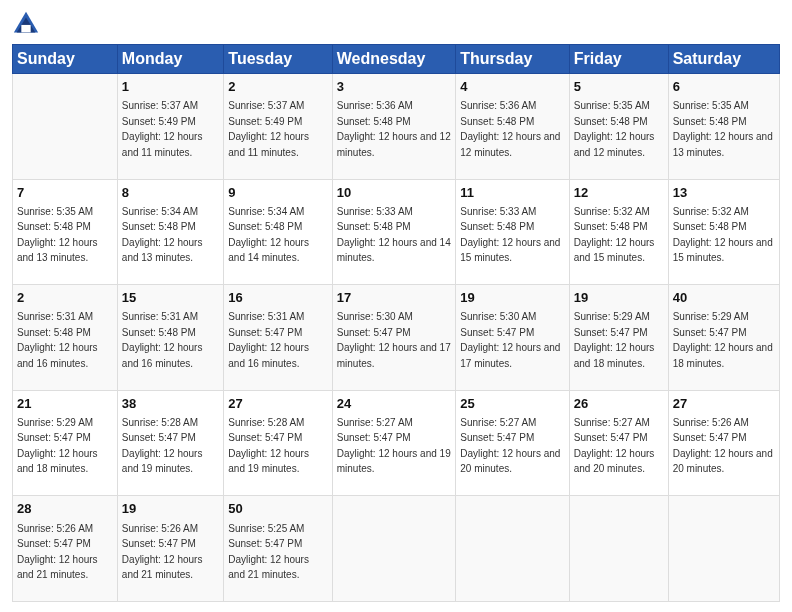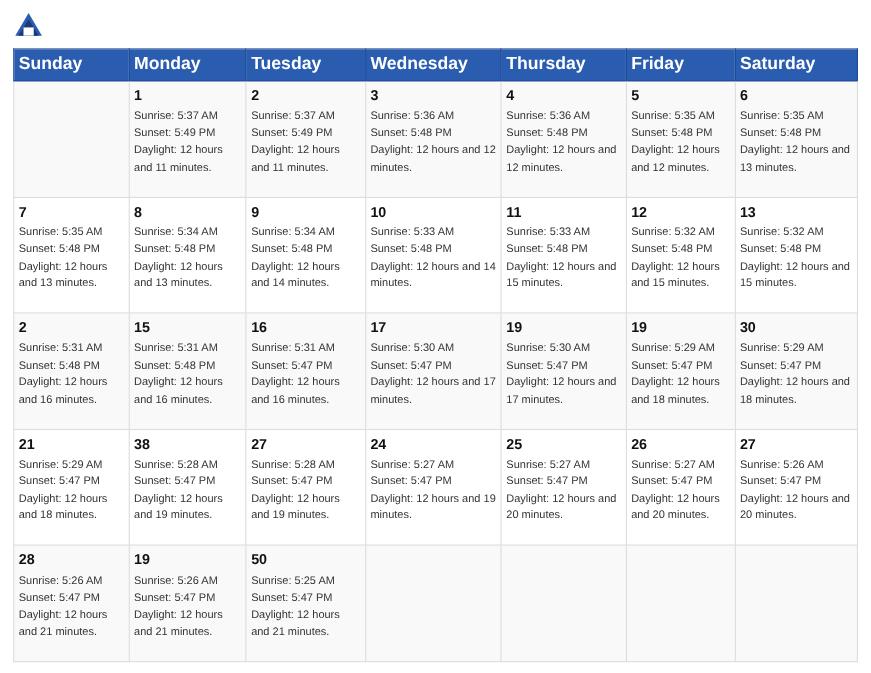--- a/index.html
+++ b/index.html
@@ -158,21 +158,21 @@
           <td><span class="day-num">12</span><span class="cell-content">Sunrise: 5:32 AM<br>Sunset: 5:48 PM<br>Daylight: 12 hours and 15 minutes.</span></td>
           <td><span class="day-num">13</span><span class="cell-content">Sunrise: 5:32 AM<br>Sunset: 5:48 PM<br>Daylight: 12 hours and 15 minutes.</span></td>
         </tr>
         <tr>
           <td><span class="day-num">2</span><span class="cell-content">Sunrise: 5:31 AM<br>Sunset: 5:48 PM<br>Daylight: 12 hours and 16 minutes.</span></td>
           <td><span class="day-num">15</span><span class="cell-content">Sunrise: 5:31 AM<br>Sunset: 5:48 PM<br>Daylight: 12 hours and 16 minutes.</span></td>
           <td><span class="day-num">16</span><span class="cell-content">Sunrise: 5:31 AM<br>Sunset: 5:47 PM<br>Daylight: 12 hours and 16 minutes.</span></td>
           <td><span class="day-num">17</span><span class="cell-content">Sunrise: 5:30 AM<br>Sunset: 5:47 PM<br>Daylight: 12 hours and 17 minutes.</span></td>
           <td><span class="day-num">19</span><span class="cell-content">Sunrise: 5:30 AM<br>Sunset: 5:47 PM<br>Daylight: 12 hours and 17 minutes.</span></td>
           <td><span class="day-num">19</span><span class="cell-content">Sunrise: 5:29 AM<br>Sunset: 5:47 PM<br>Daylight: 12 hours and 18 minutes.</span></td>
-          <td><span class="day-num">30</span><span class="cell-content">Sunrise: 5:29 AM<br>Sunset: 5:47 PM<br>Daylight: 12 hours and 18 minutes.</span></td>
+          <td><span class="day-num">40</span><span class="cell-content">Sunrise: 5:29 AM<br>Sunset: 5:47 PM<br>Daylight: 12 hours and 18 minutes.</span></td>
         </tr>
         <tr>
           <td><span class="day-num">21</span><span class="cell-content">Sunrise: 5:29 AM<br>Sunset: 5:47 PM<br>Daylight: 12 hours and 18 minutes.</span></td>
           <td><span class="day-num">38</span><span class="cell-content">Sunrise: 5:28 AM<br>Sunset: 5:47 PM<br>Daylight: 12 hours and 19 minutes.</span></td>
           <td><span class="day-num">27</span><span class="cell-content">Sunrise: 5:28 AM<br>Sunset: 5:47 PM<br>Daylight: 12 hours and 19 minutes.</span></td>
           <td><span class="day-num">24</span><span class="cell-content">Sunrise: 5:27 AM<br>Sunset: 5:47 PM<br>Daylight: 12 hours and 19 minutes.</span></td>
           <td><span class="day-num">25</span><span class="cell-content">Sunrise: 5:27 AM<br>Sunset: 5:47 PM<br>Daylight: 12 hours and 20 minutes.</span></td>
           <td><span class="day-num">26</span><span class="cell-content">Sunrise: 5:27 AM<br>Sunset: 5:47 PM<br>Daylight: 12 hours and 20 minutes.</span></td>
           <td><span class="day-num">27</span><span class="cell-content">Sunrise: 5:26 AM<br>Sunset: 5:47 PM<br>Daylight: 12 hours and 20 minutes.</span></td>
         </tr>

